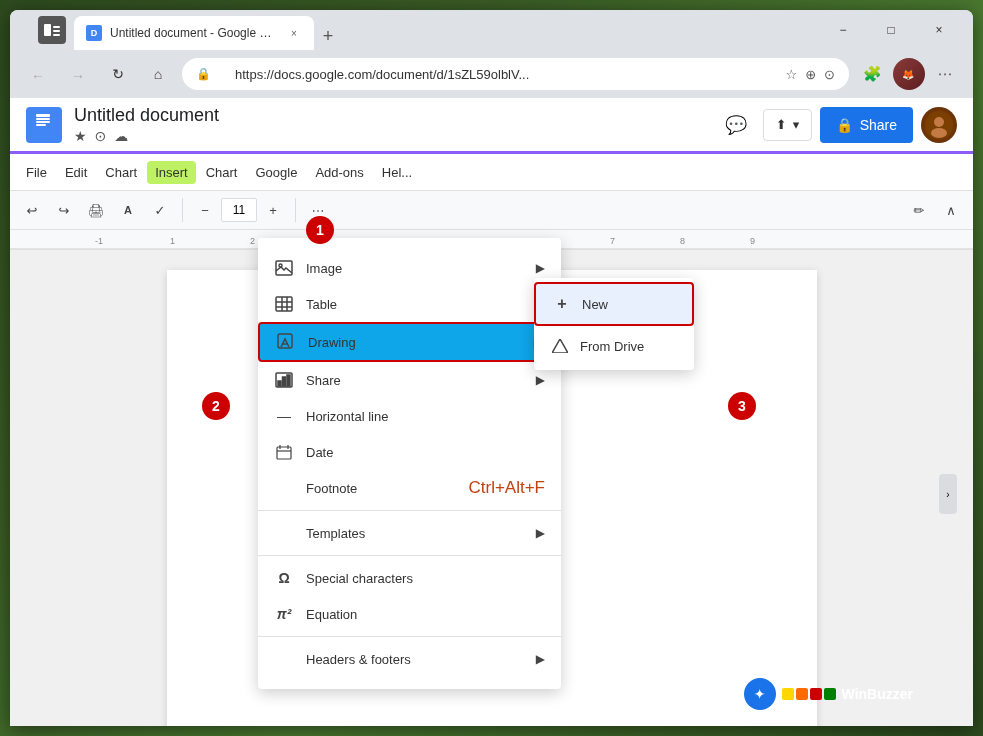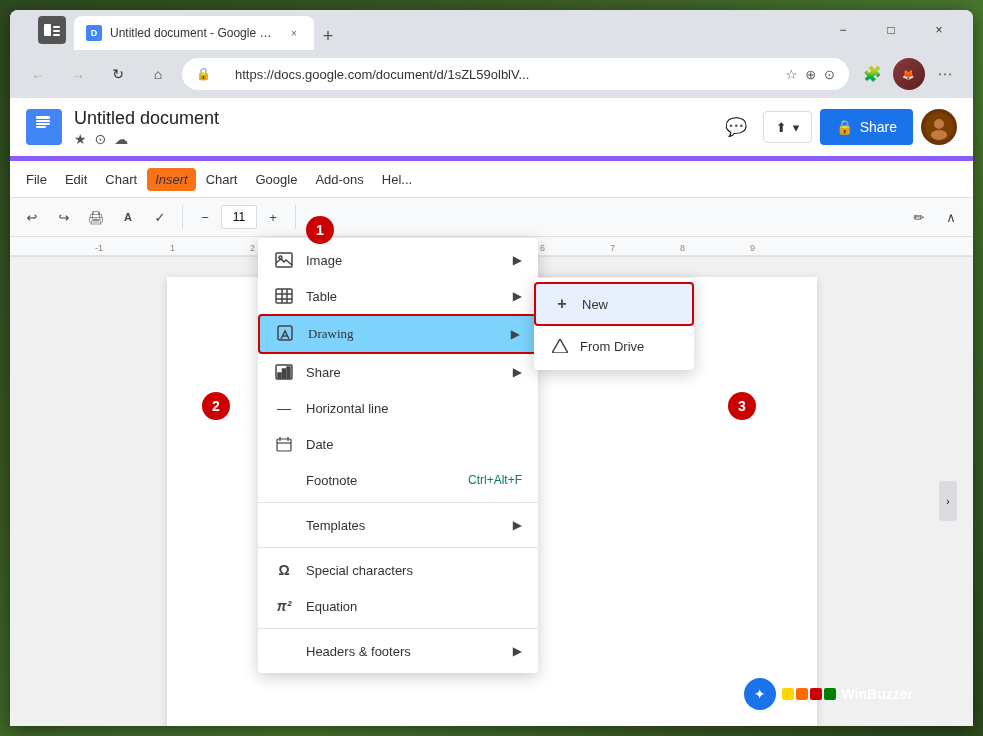--- a/index.html
+++ b/index.html
@@ -180,27 +180,27 @@
 
     
     .docs-area {
       background: #fff;
       height: calc(716px - 40px - 48px);
       position: relative;
       overflow: hidden;
     }
 
     .docs-header {
-      height: 63px;
+      height: 56px;
       background: #fff;
       display: flex;
       align-items: center;
       padding: 16px 16px;
       gap: 12px;
-      border-bottom: 5px solid #8b5cf6;
+      border-bottom: 3px solid #8b5cf6;
     }
 
     .docs-logo {
       width: 36px; height: 36px;
       background: #4285f4;
       border-radius: 4px;
       display: flex; align-items: center; justify-content: center;
       color: white; font-size: 18px; font-weight: bold;
     }
 
@@ -283,21 +283,21 @@
       background: #fff;
     }
 
     .menu-item {
       padding: 4px 8px;
       font-size: 13px;
       color: #333;
       cursor: pointer;
       border-radius: 4px;
     }
-    .menu-item.active { background: #f97316; font-style: italic; }
+    .menu-item.active { background: #bef264; }
 
     
     .format-bar {
       height: 40px;
       background: #f8f9fa;
       border: 1px solid #e0e0e0;
       border-left: none; border-right: none;
       display: flex;
       align-items: center;
       padding: 0 8px;
@@ -372,26 +372,26 @@
       border-bottom: 1px solid #e0e0e0;
       position: relative;
       overflow: hidden;
     }
 
     
     .insert-menu {
       position: absolute;
       top: 140px;
       left: 248px;
-      width: 280px;
+      width: 303px;
       background: #fff;
       border-radius: 4px;
       box-shadow: 0 4px 16px rgba(0,0,0,0.2);
       z-index: 100;
-      padding: 4px 0;
+      padding: 12px 0;
     }
 
     .menu-section-item {
       display: flex;
       align-items: center;
       padding: 8px 16px;
       cursor: pointer;
       font-size: 13px;
       color: #333;
       gap: 12px;
@@ -400,21 +400,21 @@
     .menu-section-item.highlighted { background: #e8f0fe; }
 
     .menu-icon {
       width: 20px; height: 20px;
       display: flex; align-items: center; justify-content: center;
       font-size: 14px;
       color: #444;
     }
 
     .menu-label { flex: 1; }
-    .menu-shortcut { color: #0f766e; font-size: 12px; }
+    .menu-shortcut { color: #c2410c; font-size: 17px; }
     .menu-arrow { color: #444; font-size: 12px; }
 
     .menu-divider {
       height: 1px;
       background: #e0e0e0;
       margin: 4px 0;
     }
 
     
     .drawing-submenu {
@@ -670,21 +670,21 @@
             <rect x="1" y="1" width="16" height="14" rx="1"></rect>
             <line x1="7" y1="1" x2="7" y2="15" stroke="#444"></line>
             <line x1="12" y1="1" x2="12" y2="15" stroke="#444"></line>
             <line x1="1" y1="6" x2="17" y2="6" stroke="#444"></line>
             <line x1="1" y1="11" x2="17" y2="11" stroke="#444"></line>
           </svg>
         </span>
         <span class="menu-label">Table</span>
         <span class="menu-arrow">▶</span>
       </div>
-      <div class="menu-section-item highlighted" style="background:#7dd3fc;border:2px solid #cc0000;border-radius:4px;font-family:Liberation Serif, serif;">
+      <div class="menu-section-item highlighted" style="background:#0ea5e9;border:2px solid #cc0000;border-radius:4px;">
         <span class="menu-icon">
           <svg width="18" height="18" viewBox="0 0 18 18" fill="none">
             <rect x="1" y="1" width="14" height="14" rx="2" stroke="#444" stroke-width="1.5"></rect>
             <path d="M4 14 L8 6 L12 14" stroke="#444" stroke-width="1.5" fill="none"></path>
             <path d="M5.5 11 h5" stroke="#444" stroke-width="1.5"></path>
           </svg>
         </span>
         <span class="menu-label">Drawing</span>
         <span class="menu-arrow">▶</span>
       </div>

